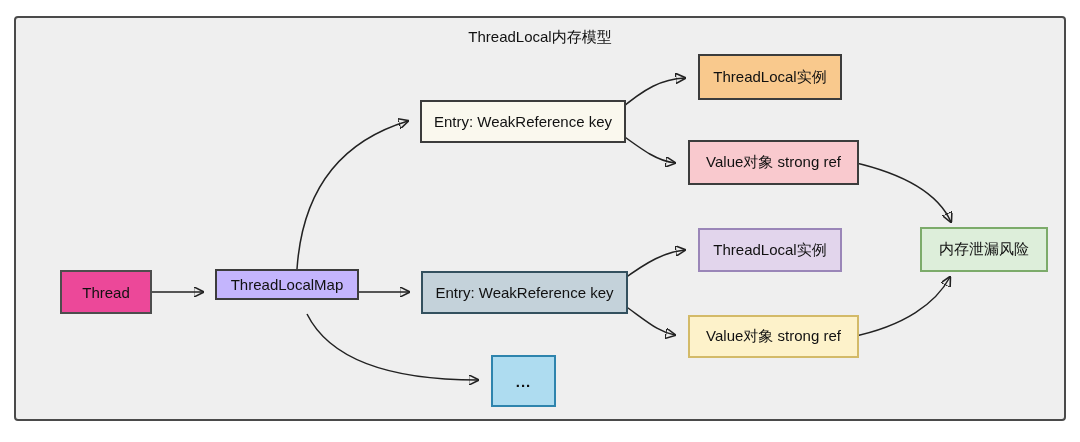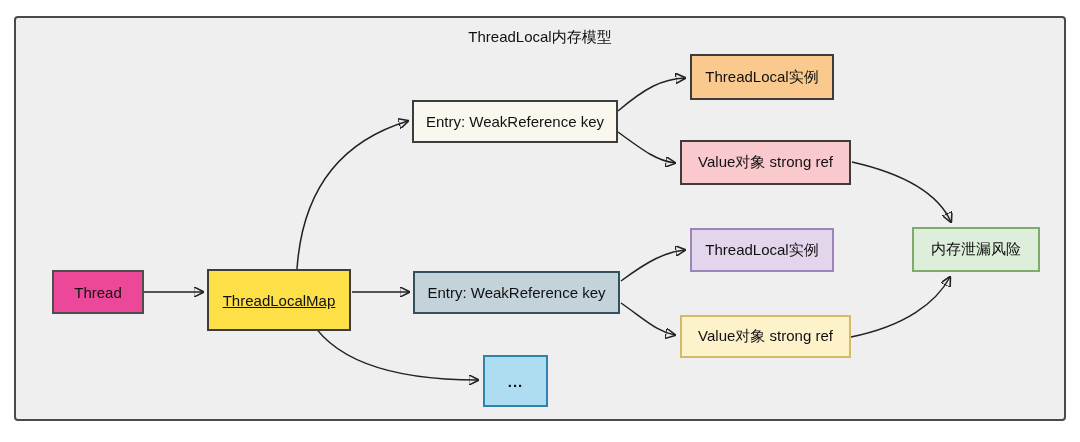--- a/index.html
+++ b/index.html
@@ -7,23 +7,23 @@
   .stage { position:relative; width:1080px; height:442px; overflow:hidden; }
   .frame { position:absolute; left:14px; top:16px; width:1048px; height:401px;
            border:2px solid #4a4a4a; border-radius:4px; background:#efefef; }
   .title { position:absolute; top:28px; left:0; width:100%; text-align:center;
            font-size:15px; color:#111; }
   .edges { position:absolute; left:0; top:0; width:1080px; height:442px;
            pointer-events:none; }
   .edges path { fill:none; stroke:#222222; stroke-width:1.5; }
   .node { position:absolute; display:flex; align-items:center; justify-content:center;
           box-sizing:border-box; border:2px solid #3c3c3c; font-size:15px; color:#111;
-          white-space:nowrap; }
+          white-space:nowrap;margin-left:8px; }
   .n-thread { left:52px;  top:270px; width:92px;  height:44px; background:#ec4899; border-color:#4d4d4d; }
-  .n-map    { left:207px; top:269px; width:144px; height:62px; background:#fde047; border-color:#3c3c3c;text-decoration:underline; }
+  .n-map    { left:207px; top:269px; width:144px; height:31px; background:#c4b5fd; border-color:#3c3c3c; }
   .n-entry1 { left:412px; top:100px; width:206px; height:43px; background:#faf8ee; border-color:#3c3c3c; }
   .n-entry2 { left:413px; top:271px; width:207px; height:43px; background:#c4d2da; border-color:#33505e; }
   .n-dots   { left:483px; top:355px; width:65px;  height:52px; background:#aedcf0; border-color:#2e84ad;
               font-weight:bold; letter-spacing:1px; }
   .n-tl1    { left:690px; top:54px;  width:144px; height:46px; background:#f9c98d; border-color:#3c3c3c; }
   .n-val1   { left:680px; top:140px; width:171px; height:45px; background:#f9c9ce; border-color:#3c3c3c; }
   .n-tl2    { left:690px; top:228px; width:144px; height:44px; background:#e2d5ec; border-color:#9a86b8; }
   .n-val2   { left:680px; top:315px; width:171px; height:43px; background:#fdf2ca; border-color:#d3ba68; }
   .n-risk   { left:912px; top:227px; width:128px; height:45px; background:#ddeeda; border-color:#7cab6a;font-family:Liberation Mono, monospace; }
 </style>

